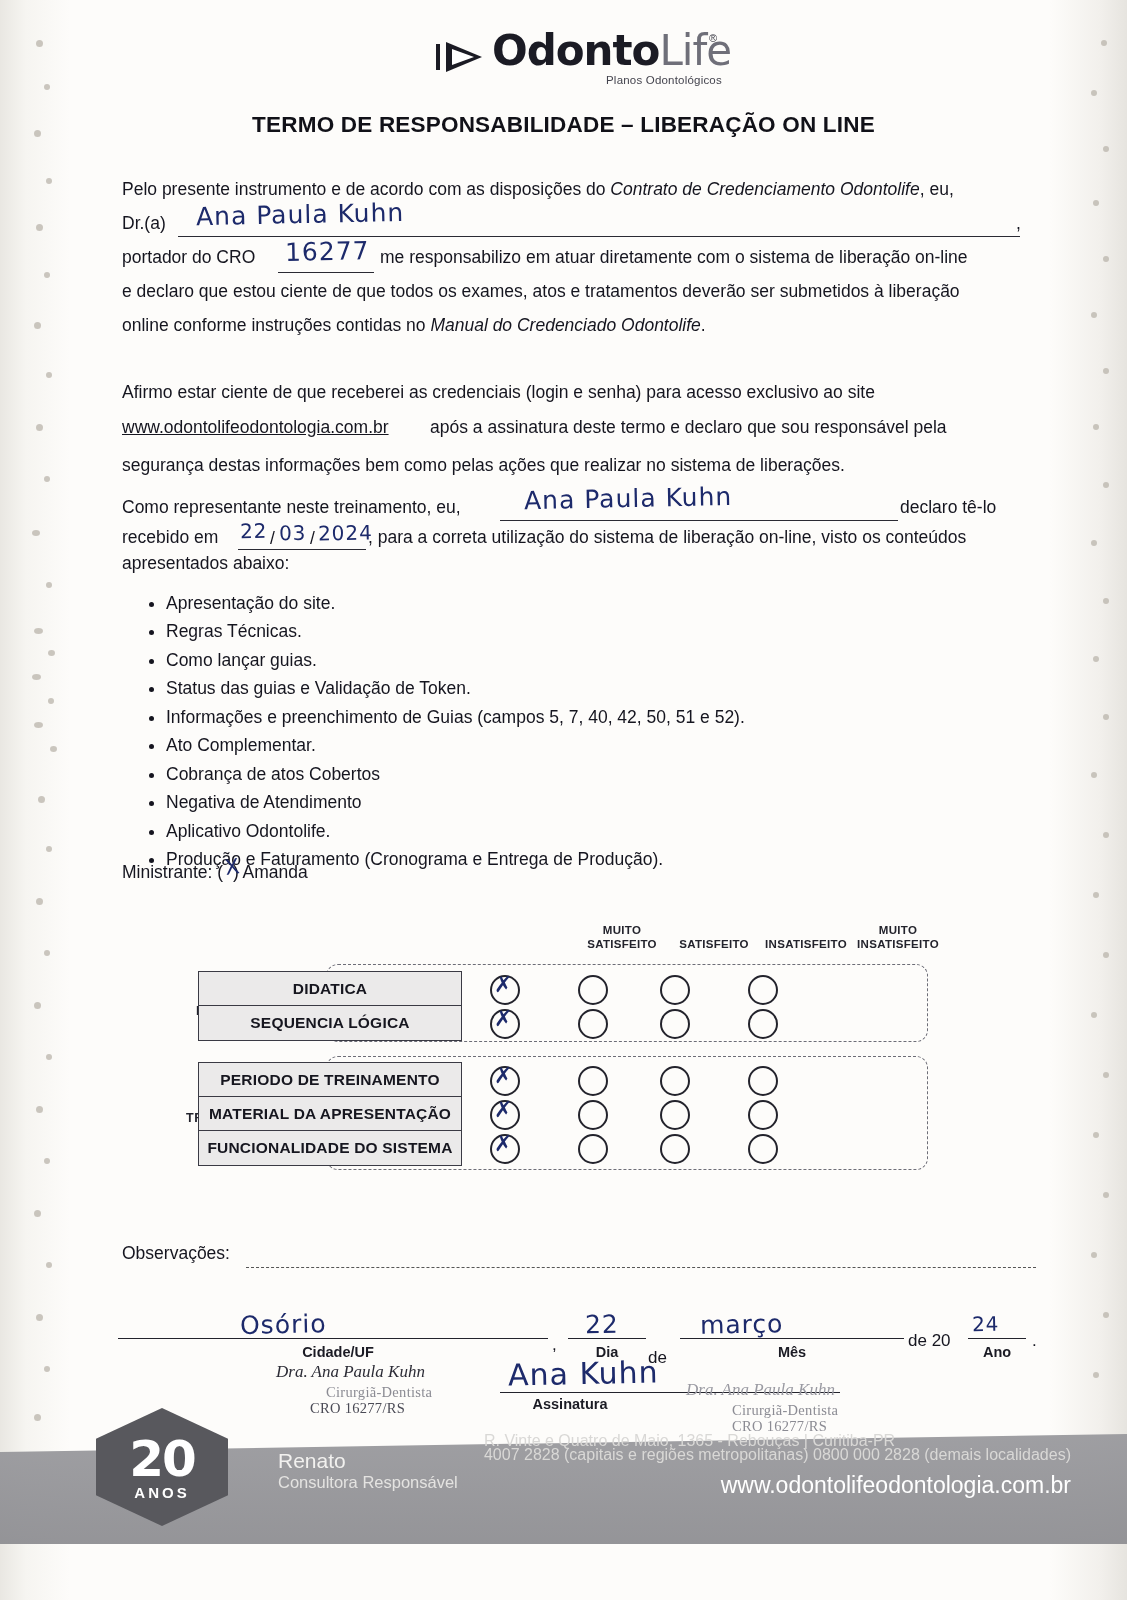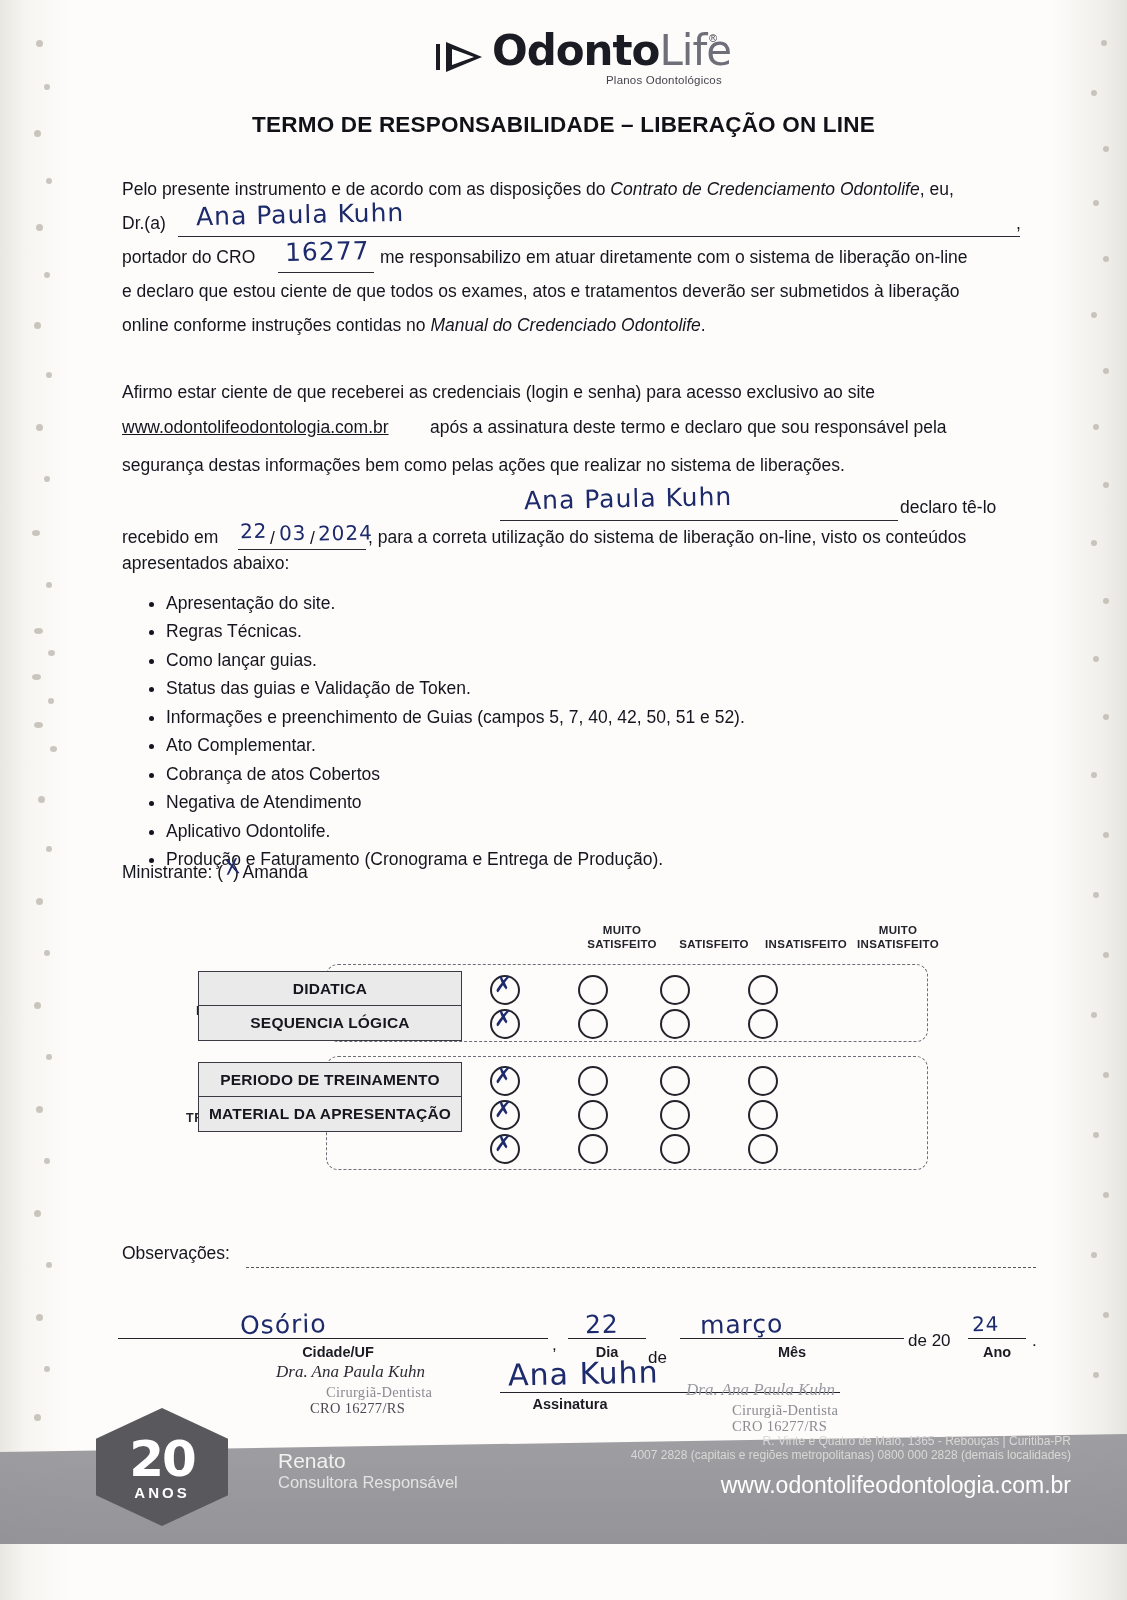--- a/index.html
+++ b/index.html
@@ -301,22 +301,21 @@
   .site {
     position: absolute;
     right: 56px; top: 1472px;
     color: #ffffff;
     font-size: 23px;
   }
   .addr {
     position: absolute;
     right: 56px; top: 1434px;
     color: #d9d8d6;
-    font-size: 12px;
-    text-align: right;
+    font-size: 16px;
     line-height: 14px;
   }
 </style>
 </head>
 <body>
 
 <div class="page">
   <div class="paper"></div>
 
   <div class="spine-dots">
@@ -415,20 +414,21 @@
 
     <div class="p" style="left:122px; top:308px; width:912px;">
       <span>online conforme instruções contidas no </span><span class="ital">Manual do Credenciado Odontolife</span><span>.</span>
     </div>
 
     <div class="p" style="left:122px; top:375px; width:910px;">Afirmo  estar  ciente  de  que  receberei  as  credenciais  (login  e  senha)  para  acesso  exclusivo  ao  site</div>
     <div class="p underline-link" style="left:122px; top:410px;">www.odontolifeodontologia.com.br</div>
     <div class="p" style="left:430px; top:410px; width:600px;">após  a  assinatura  deste  termo  e  declaro  que  sou  responsável  pela</div>
     <div class="p" style="left:122px; top:448px; width:910px;">segurança destas informações bem como pelas ações que realizar no sistema de liberações.</div>
 
+    <div class="p" style="left:122px; top:490px;">Como representante neste treinamento, eu,</div>
     <div class="line-rule" style="left:500px; top:520px; width:398px;"></div>
     <div class="hand" style="left:524px; top:484px;">Ana Paula  Kuhn</div>
     <div class="p" style="left:900px; top:490px;">declaro tê-lo</div>
 
     <div class="p" style="left:122px; top:520px;">recebido em</div>
     <div class="line-rule" style="left:238px; top:549px; width:128px;"></div>
     <div class="hand sm" style="left:240px; top:519px;">22</div>
     <div class="p" style="left:270px; top:521px;">/</div>
     <div class="hand sm" style="left:279px; top:521px;">03</div>
     <div class="p" style="left:310px; top:521px;">/</div>
@@ -492,20 +492,21 @@
 
       <div class="row" style="top:178px;">
         <div class="lbl">MATERIAL DA APRESENTAÇÃO</div>
         <div class="opt checked" style="left:294px;"></div>
         <div class="opt" style="left:382px;"></div>
         <div class="opt" style="left:464px;"></div>
         <div class="opt" style="left:552px;"></div>
       </div>
 
       <div class="row" style="top:212px;">
+        <div class="lbl">FUNCIONALIDADE DO SISTEMA</div>
         <div class="opt checked" style="left:294px;"></div>
         <div class="opt" style="left:382px;"></div>
         <div class="opt" style="left:464px;"></div>
         <div class="opt" style="left:552px;"></div>
       </div>
     </div>
 
     <div class="obs">Observações:</div>
     <div class="p" style="left:246px; top:1243px; width:790px; border-bottom:1.4px dashed #555; height:24px;"></div>
 

